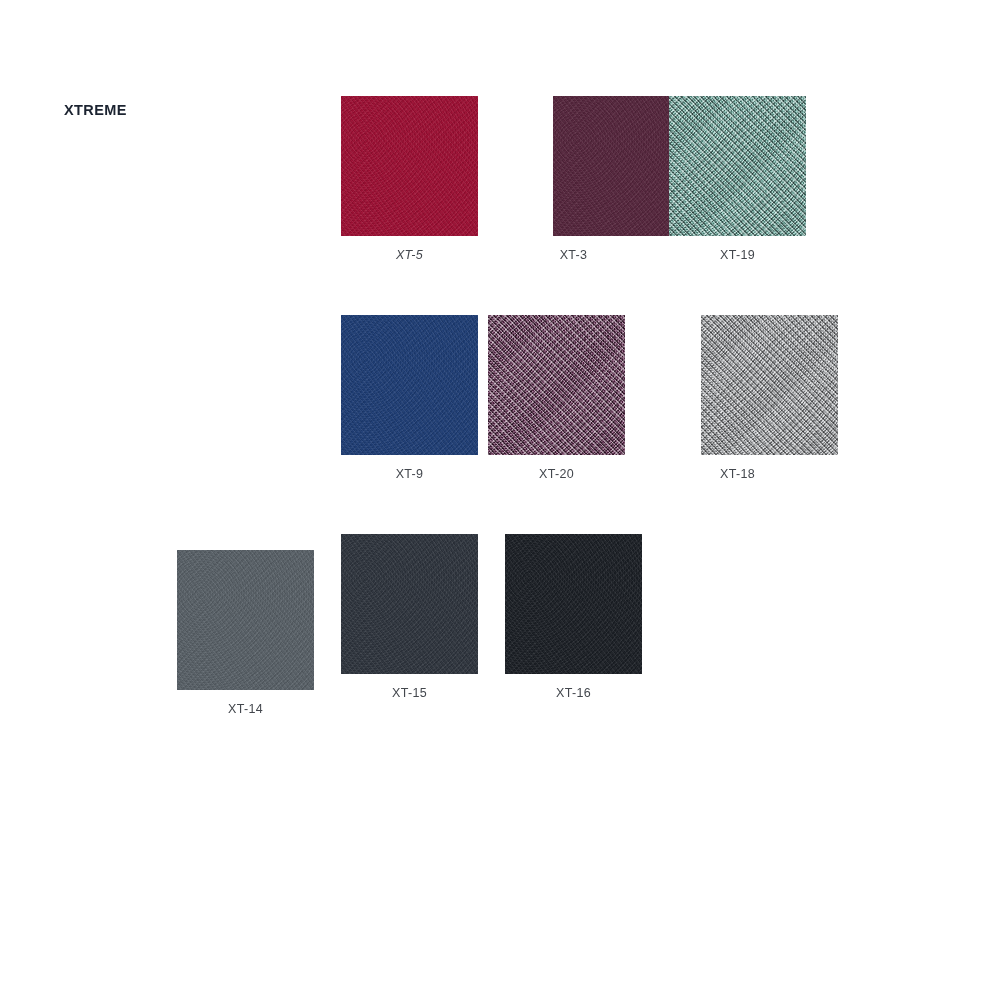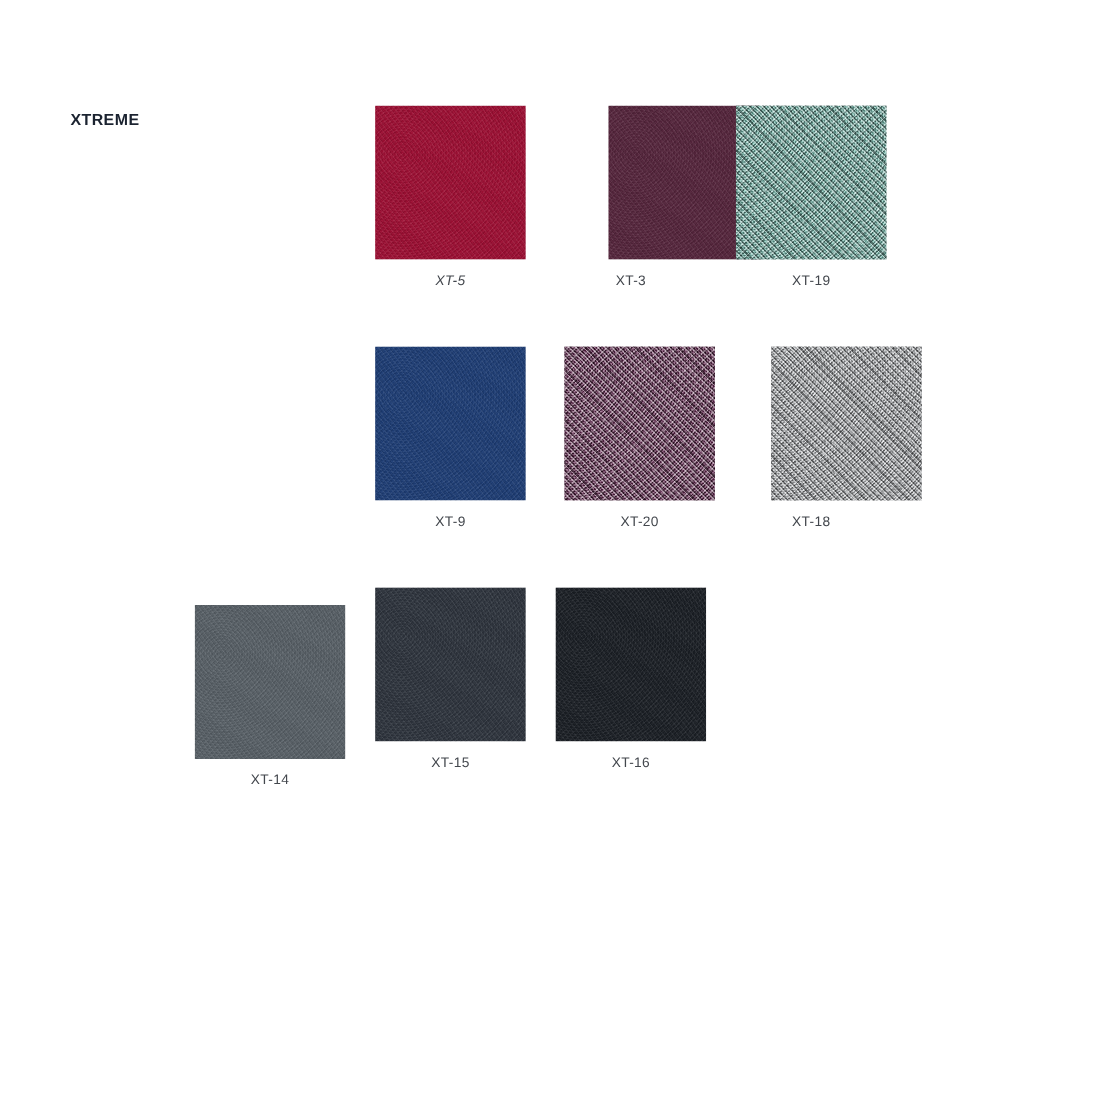--- a/index.html
+++ b/index.html
@@ -162,21 +162,21 @@
         </div>
       </div>
       <div class="swatch-row">
         <div class="swatch-cell tex-grain" style="left: 164px;">
           <div class="swatch-chip">
             <div class="chip-base" style="background: rgb(30, 61, 117);"></div>
             <div class="chip-weave"></div>
           </div>
           <div class="swatch-label">XT-9</div>
         </div>
-        <div class="swatch-cell tex-heather" style="left: 336px;">
+        <div class="swatch-cell tex-heather" style="left: 311px;">
           <div class="swatch-chip">
             <div class="chip-base" style="background: rgb(107, 42, 86);"></div>
             <div class="chip-weave"></div>
           </div>
           <div class="swatch-label">XT-20</div>
         </div>
         <div class="swatch-cell tex-heather" style="left: 492px; padding-left: 32px;">
           <div class="swatch-chip">
             <div class="chip-base" style="background: rgb(185, 188, 192);"></div>
             <div class="chip-weave"></div>

